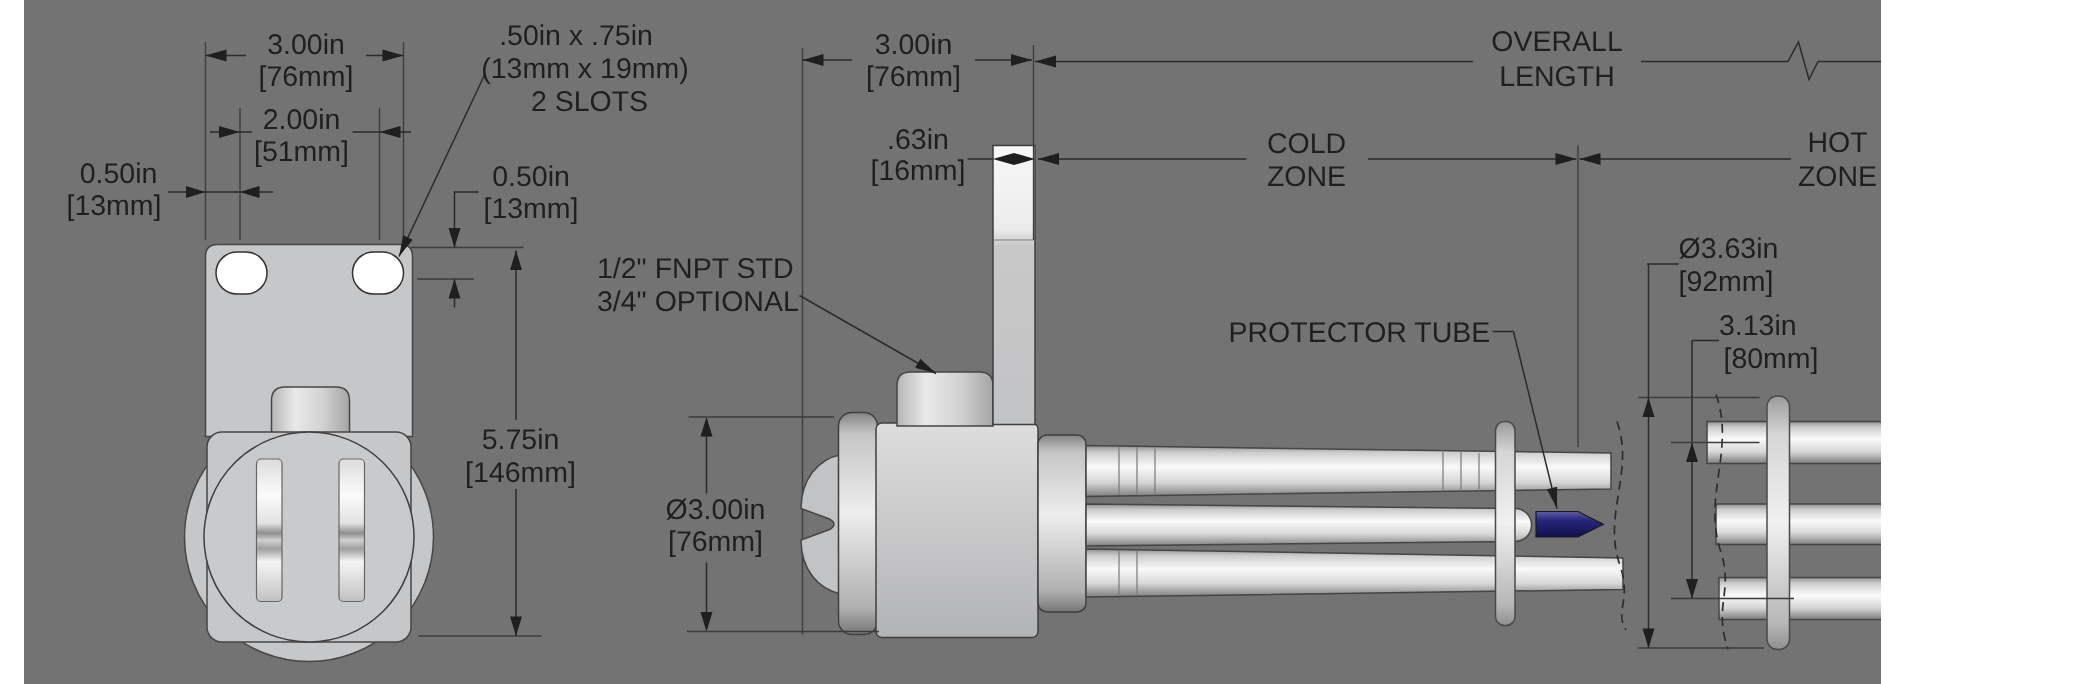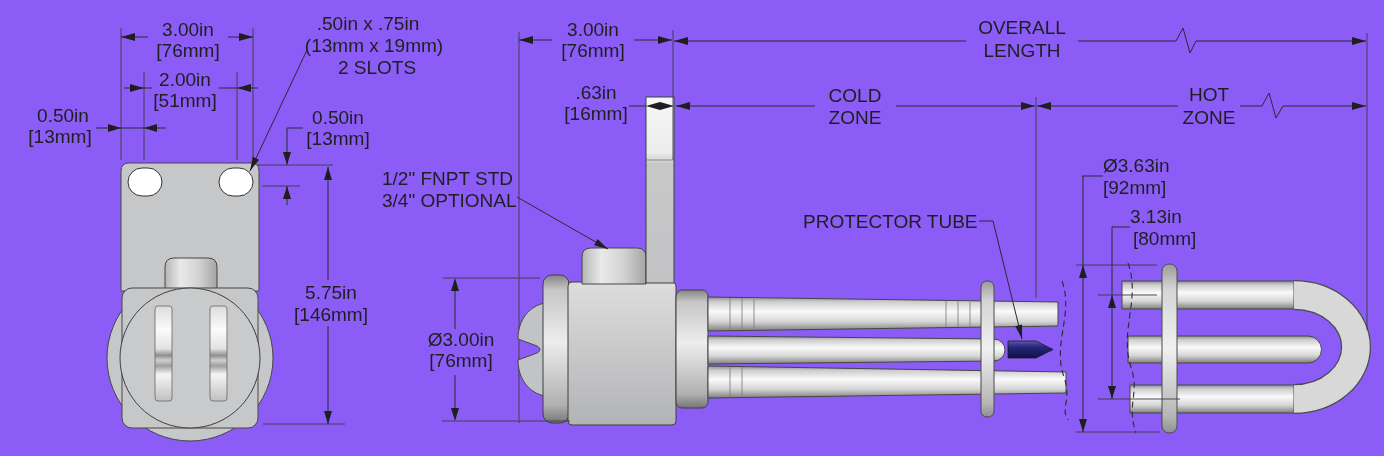--- a/index.html
+++ b/index.html
@@ -1,16 +1,16 @@
 <!DOCTYPE html>
 <html><head>
 <meta charset="utf-8">
 <style>
   html,body{margin:0;padding:0;background:#ffffff;}
-  .canvas{position:relative;width:1384px;height:456px;background:#8b5cf6;overflow:hidden;}
+  .canvas{position:relative;width:1238px;height:456px;background:#737373;overflow:hidden;margin-left:16px;}
   svg{display:block;}
   text{font-family:"Liberation Sans", sans-serif;font-size:19px;fill:#1f1f1f;}
   .dimline{stroke:#2b2b2b;stroke-width:1;fill:none;}
   .extline{stroke:#3c3c3c;stroke-width:0.9;fill:none;}
   .arrow{fill:#1f1f1f;stroke:none;}
   .outline{stroke:#464646;stroke-width:1;}
   .seam{stroke:#7a7a7a;stroke-width:0.8;fill:none;}
   .breakline{stroke:#2b2b2b;stroke-width:1.1;fill:none;stroke-dasharray:6 4;}
 </style>
 </head>

